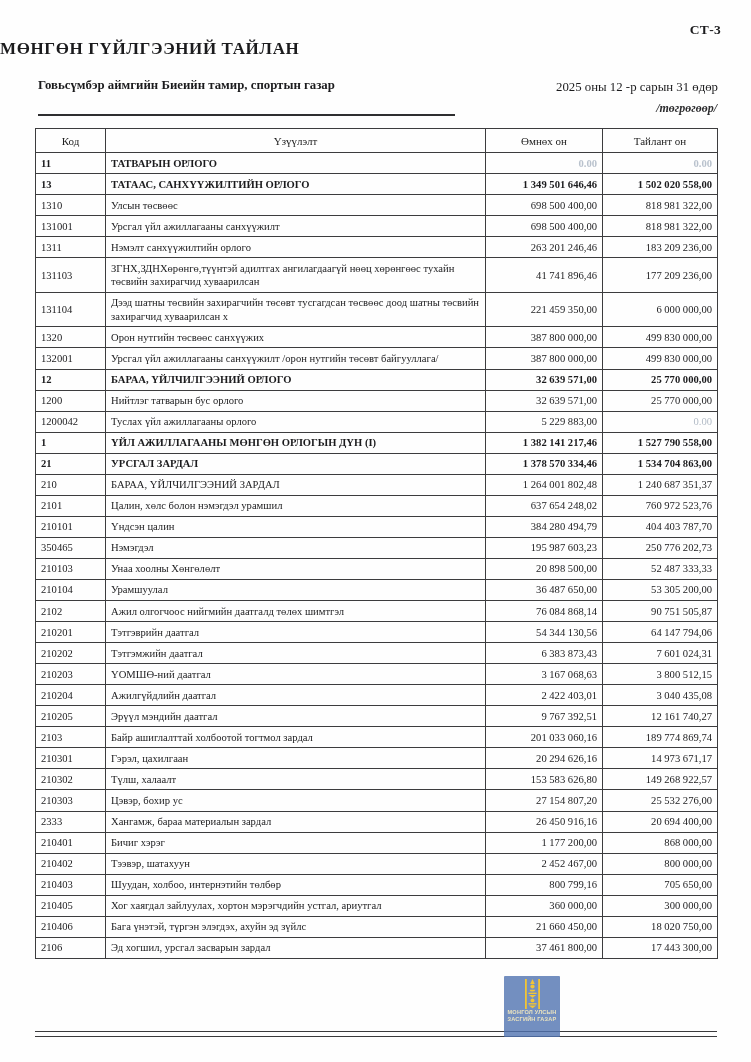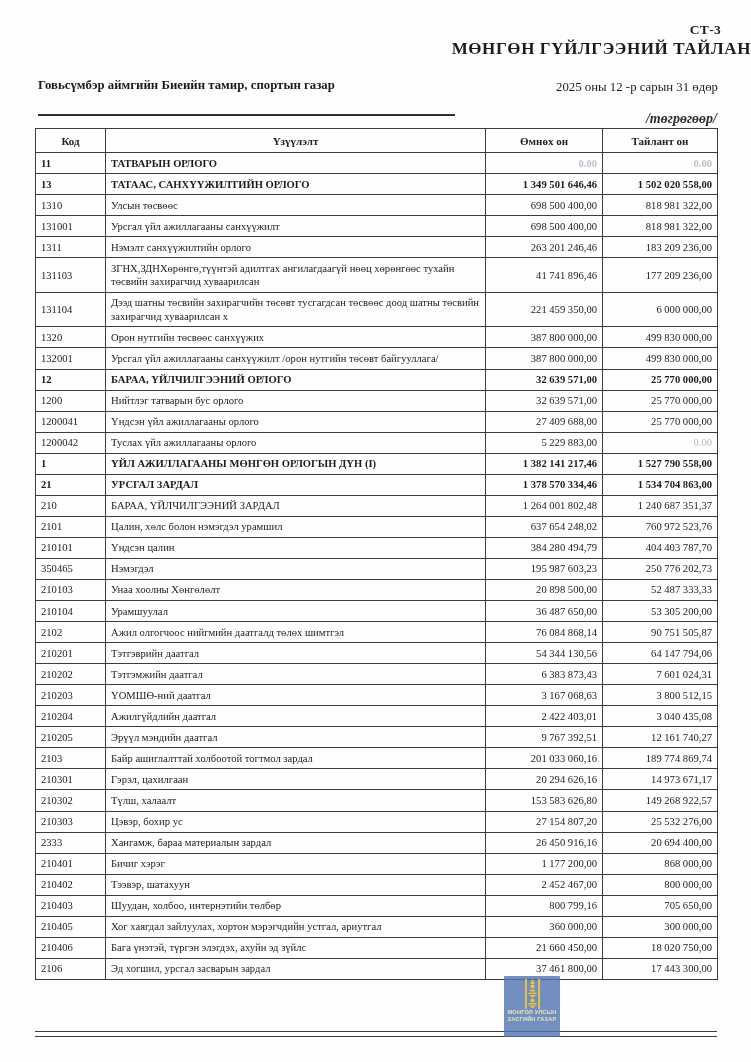--- a/index.html
+++ b/index.html
@@ -10,47 +10,47 @@
     font-family:"Liberation Serif","DejaVu Serif",serif;
     color:#1b1b1d;
     overflow:hidden;
   }
   .form-code{
     position:absolute;top:22px;right:30px;
     font-weight:bold;font-size:13.5px;letter-spacing:.3px;
   }
   .doc-title{
     position:absolute;top:39px;left:0;width:100%;
-    text-align:right;font-weight:bold;font-size:17px;letter-spacing:.6px;
+    text-align:left;font-weight:bold;font-size:17px;letter-spacing:.6px;
   }
   .org-line{
     position:absolute;top:78px;left:38px;width:417px;
     border-bottom:2.2px solid #2e2e30;
     padding-bottom:21px;
     font-weight:bold;font-size:12.8px;
   }
   .report-date{
     position:absolute;top:80px;right:33px;
     font-size:12.8px;
   }
   .currency-note{
-    position:absolute;top:111px;right:34px;
-    font-style:italic;font-weight:bold;font-size:14px;color:#2c2c2e;
+    position:absolute;top:101px;right:34px;
+    font-style:italic;font-weight:bold;font-size:12px;color:#2c2c2e;
   }
   table.report{
     position:absolute;top:128px;left:35px;
     width:682px;border-collapse:collapse;
     table-layout:fixed;
   }
   table.report th, table.report td{
     border:1.3px solid #3c3c3e;
     overflow:hidden;
   }
   table.report th{
-    font-weight:bold;font-size:11px;
+    font-weight:normal;font-size:11px;
     height:21px;text-align:center;color:#222;
   }
   table.report td{
     font-size:10.6px;line-height:1.28;
     padding:3.5px 5px 3px 5px;
     vertical-align:middle;
   }
   td.c-code{padding-left:5px;font-size:10.8px;}
   td.c-num{text-align:right;padding-right:6px;white-space:nowrap;}
   tr.bold td{font-weight:bold;}
@@ -166,26 +166,20 @@
         <tr class="bold">
           <td class="c-code">12</td>
           <td class="c-label ind-0">БАРАА, ҮЙЛЧИЛГЭЭНИЙ ОРЛОГО</td>
           <td class="c-num">32 639 571,00</td>
           <td class="c-num">25 770 000,00</td>
         </tr>
         <tr>
           <td class="c-code">1200</td>
           <td class="c-label ind-1">Нийтлэг татварын бус орлого</td>
           <td class="c-num">32 639 571,00</td>
-          <td class="c-num">25 770 000,00</td>
-        </tr>
-        <tr>
-          <td class="c-code">1200041</td>
-          <td class="c-label ind-3">Үндсэн үйл ажиллагааны орлого</td>
-          <td class="c-num">27 409 688,00</td>
           <td class="c-num">25 770 000,00</td>
         </tr>
         <tr>
           <td class="c-code">1200042</td>
           <td class="c-label ind-3">Туслах үйл ажиллагааны орлого</td>
           <td class="c-num">5 229 883,00</td>
           <td class="c-num muted">0.00</td>
         </tr>
         <tr class="bold">
           <td class="c-code">1</td>

